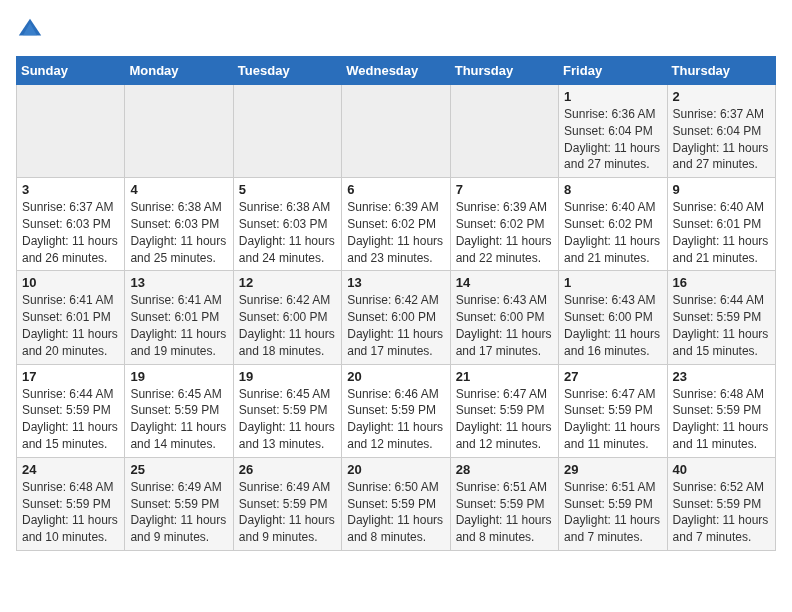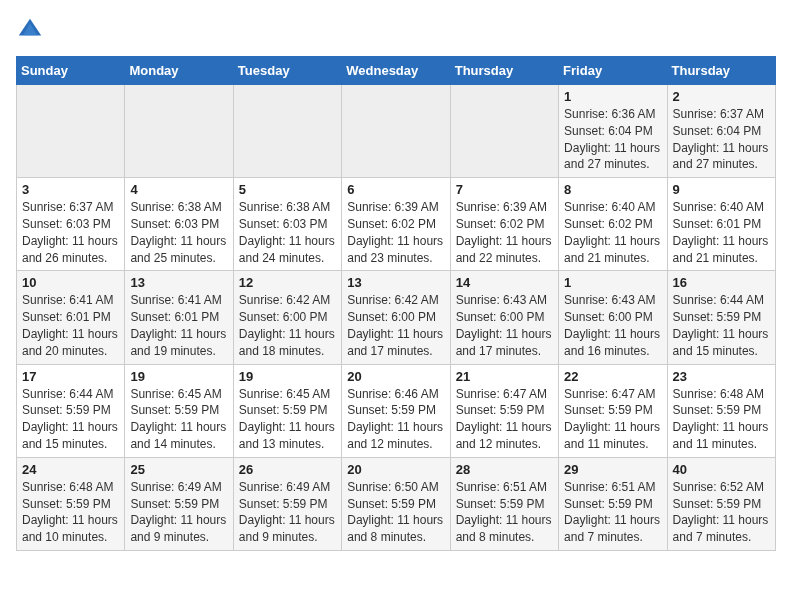--- a/index.html
+++ b/index.html
@@ -217,21 +217,21 @@
         </td>
         <td>
           <span class="day-num">20</span>
           <div class="day-info">Sunrise: 6:46 AM<br>Sunset: 5:59 PM<br>Daylight: 11 hours and 12 minutes.</div>
         </td>
         <td>
           <span class="day-num">21</span>
           <div class="day-info">Sunrise: 6:47 AM<br>Sunset: 5:59 PM<br>Daylight: 11 hours and 12 minutes.</div>
         </td>
         <td>
-          <span class="day-num">22</span>
+          <span class="day-num">27</span>
           <div class="day-info">Sunrise: 6:47 AM<br>Sunset: 5:59 PM<br>Daylight: 11 hours and 11 minutes.</div>
         </td>
         <td>
           <span class="day-num">23</span>
           <div class="day-info">Sunrise: 6:48 AM<br>Sunset: 5:59 PM<br>Daylight: 11 hours and 11 minutes.</div>
         </td>
       </tr>
       <tr>
         <td>
           <span class="day-num">24</span>

